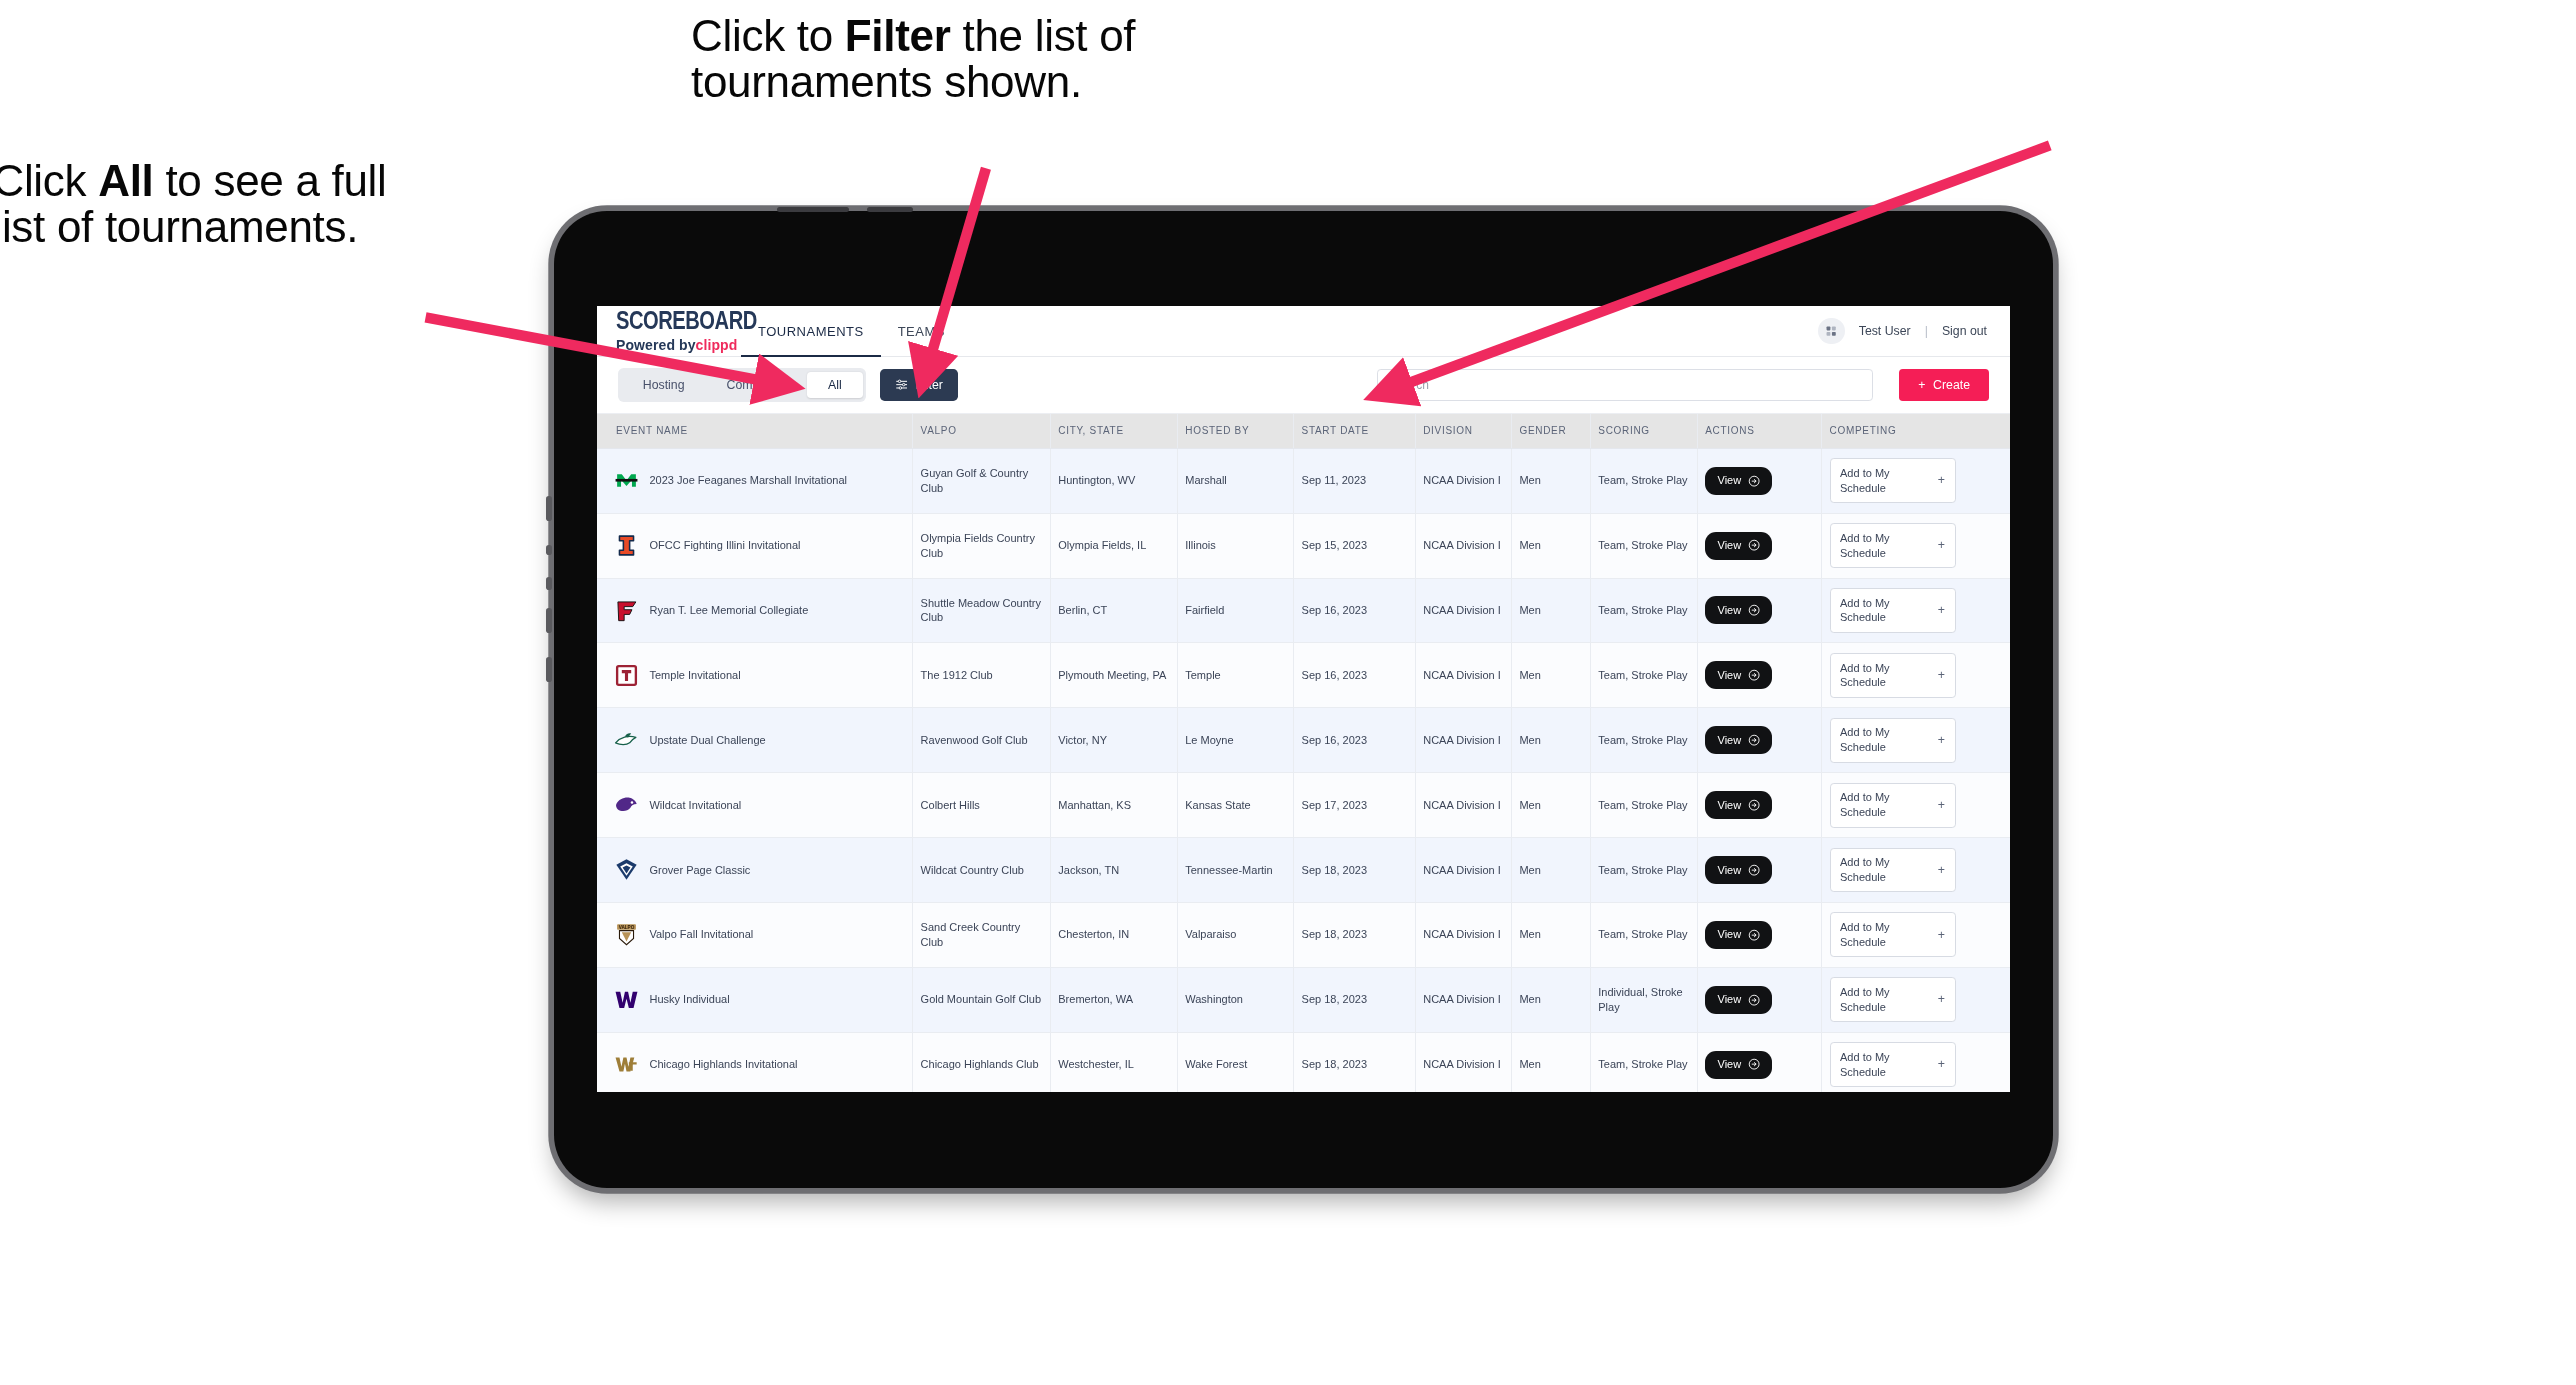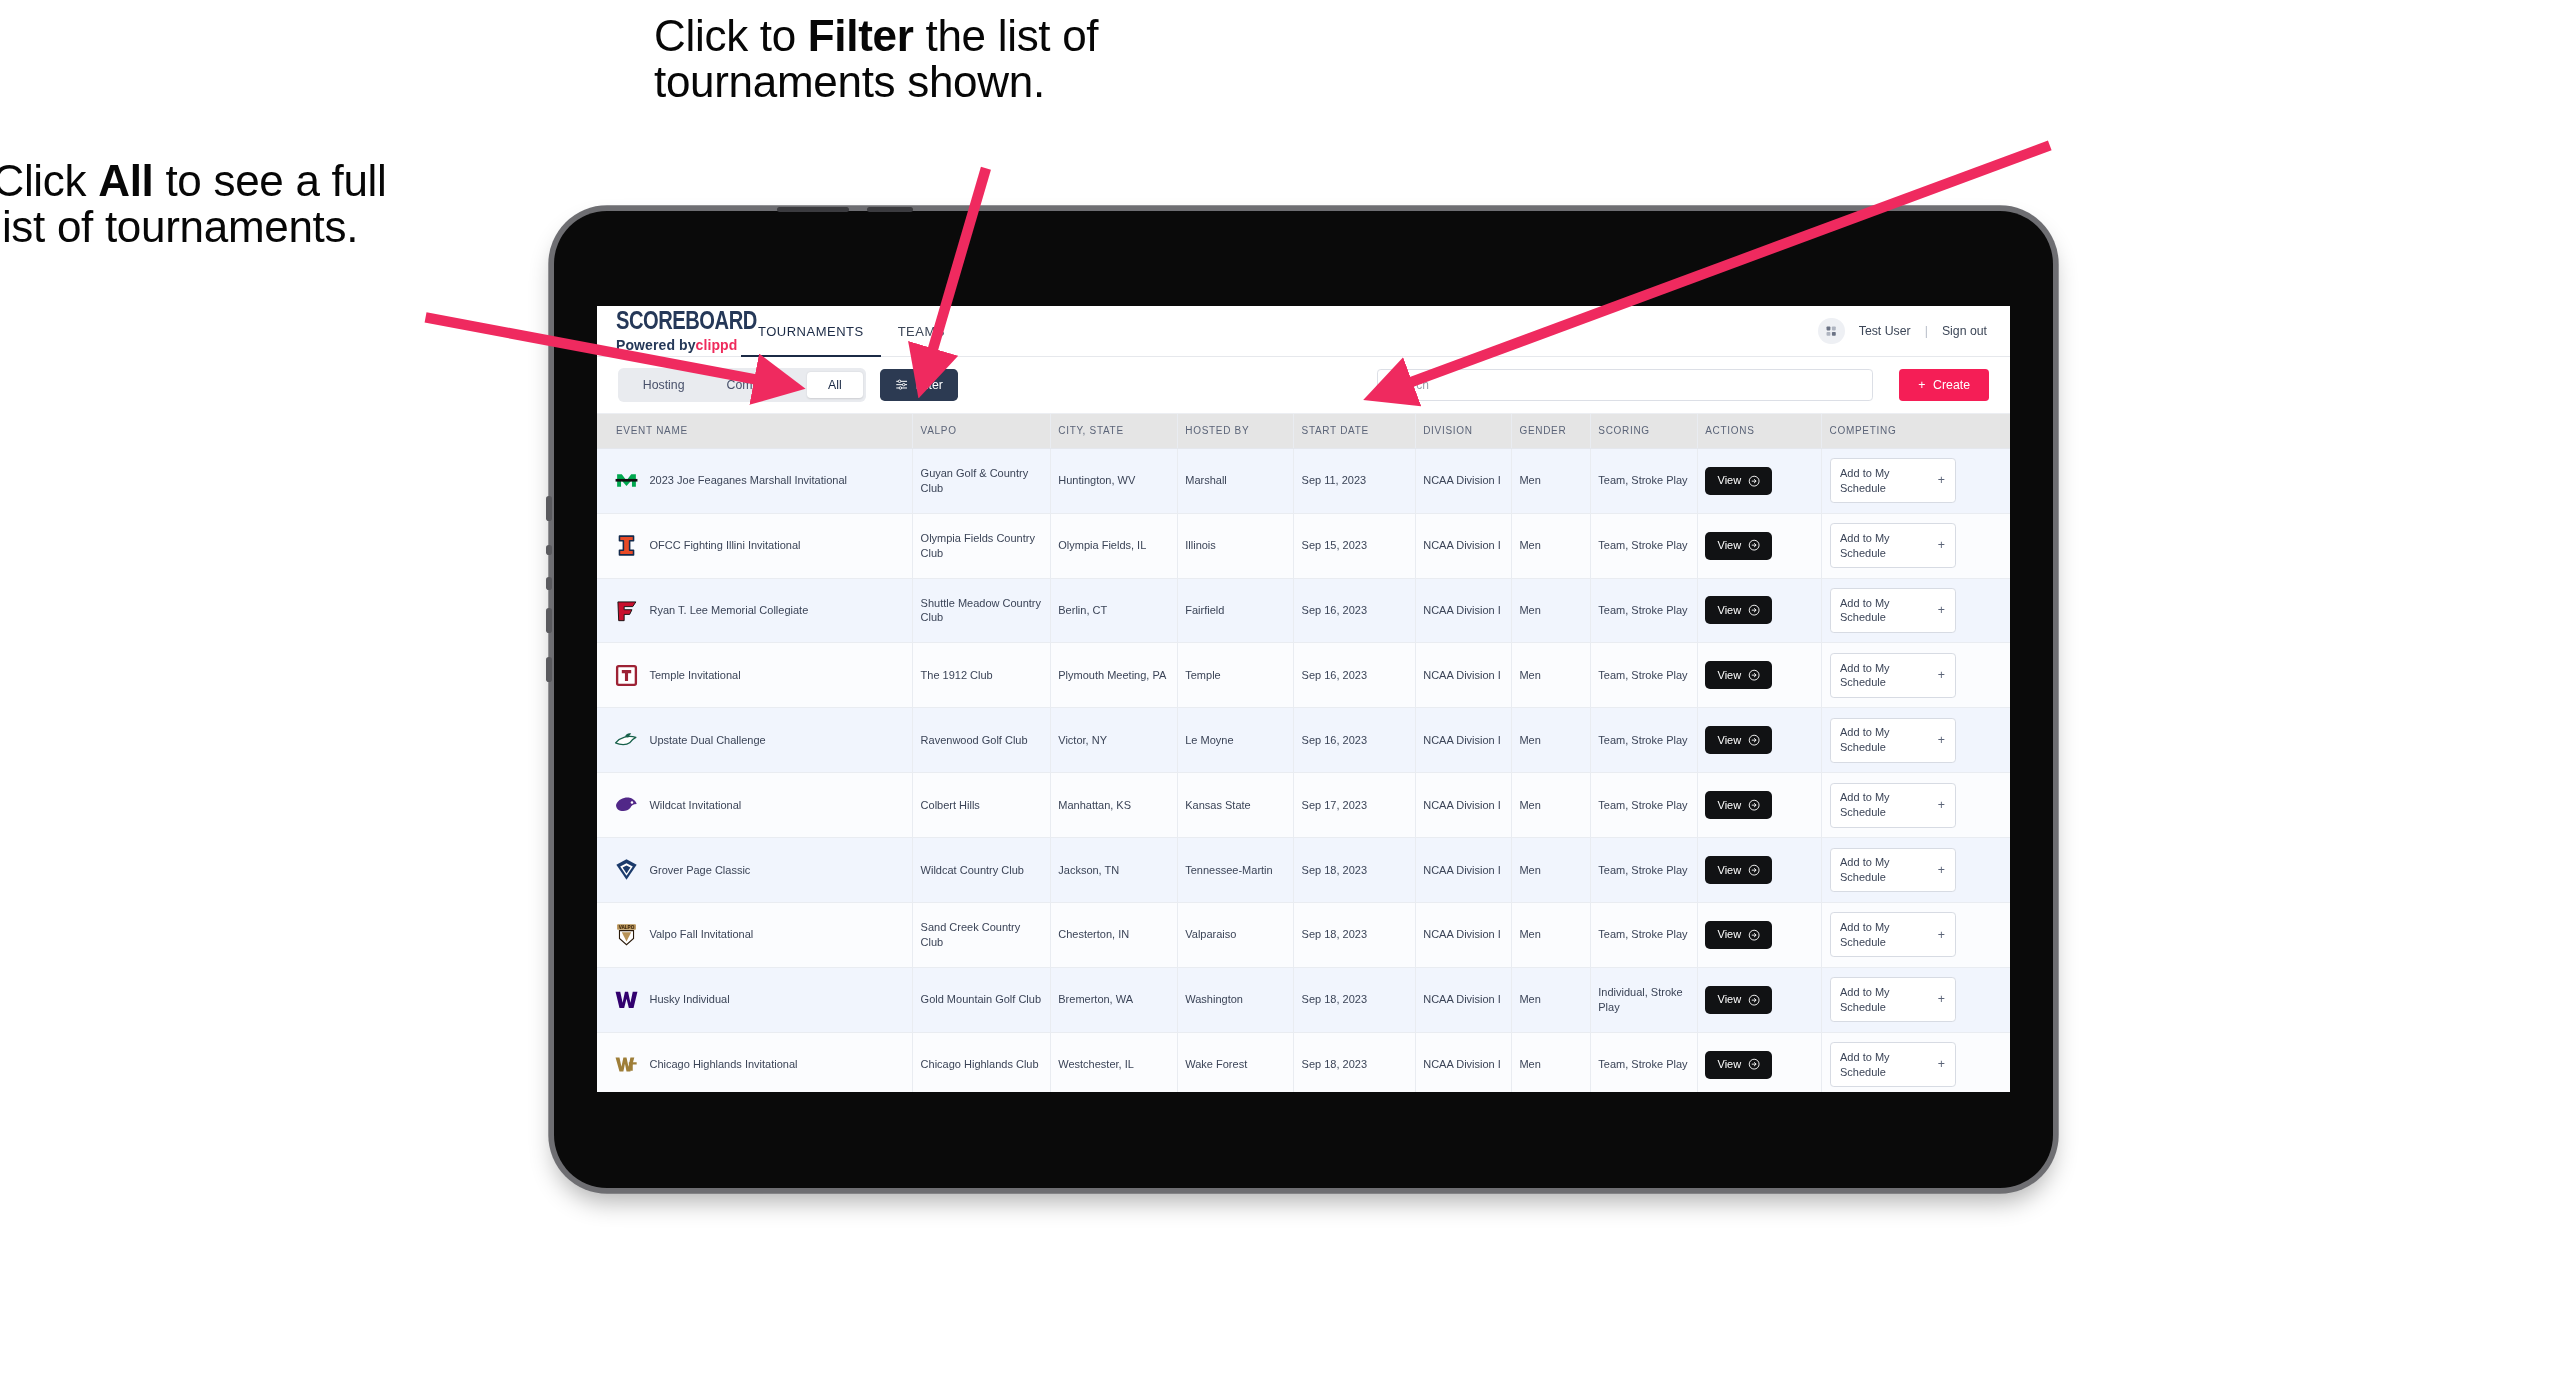--- a/index.html
+++ b/index.html
@@ -24,21 +24,21 @@
     position: absolute;
     font-family: "Liberation Sans", sans-serif;
     font-size: 44px;
     line-height: 1.05;
     color: #070707;
     letter-spacing: -0.3px;
     font-weight: 400;
   }
   .callout b { font-weight: 700; }
 
-  #callout-filter { left: 654px; top: 13.3px; width: 665px; }
+  #callout-filter { left: 691px; top: 13.3px; width: 665px; }
   #callout-all    { left: -7.6px;  top: 158px; width: 446px; }
   #callout-search { left: 2078px; top: 74px; width: 446px; }
 
   
   #arrows {
     position: absolute;
     left: 0; top: 0;
     width: 2576px; height: 1386px;
     pointer-events: none;
   }
@@ -270,21 +270,21 @@
 
   .event-cell { display: flex; align-items: center; gap: 10.4px; padding-left: 9.5px; }
   .logo { width: 25px; height: 25px; flex: 0 0 25px; display:flex; align-items:center; justify-content:center; }
 
   .view-btn {
     display: inline-flex;
     align-items: center;
     gap: 6.6px;
     background: #111214;
     color: #ffffff;
-    border-radius: 5px;
+    border-radius: 11px;
     padding: 6.6px 12.3px;
     font-size: 11px;
   }
   .sched-btn {
     display: inline-flex;
     align-items: center;
     justify-content: center;
     gap: 8.5px;
     border: 0.9px solid #d7dbe3;
     background: #ffffff;

